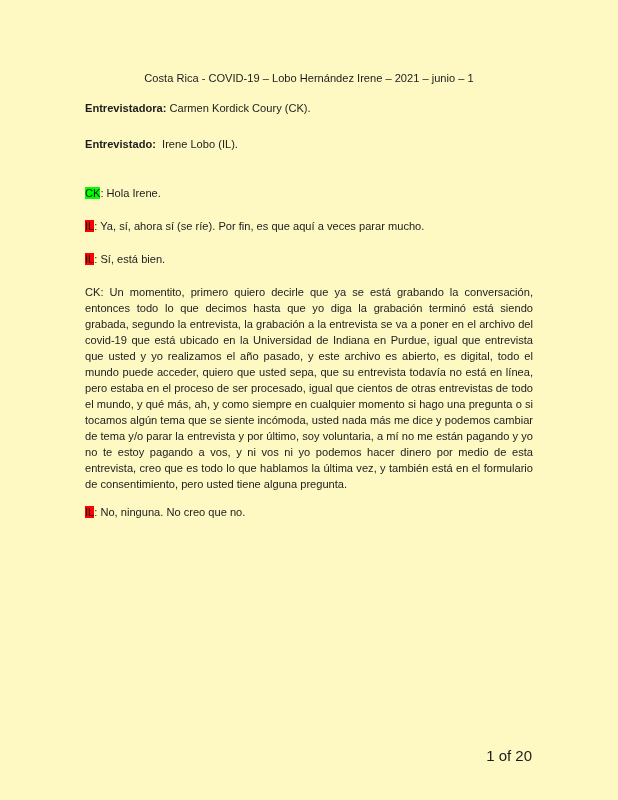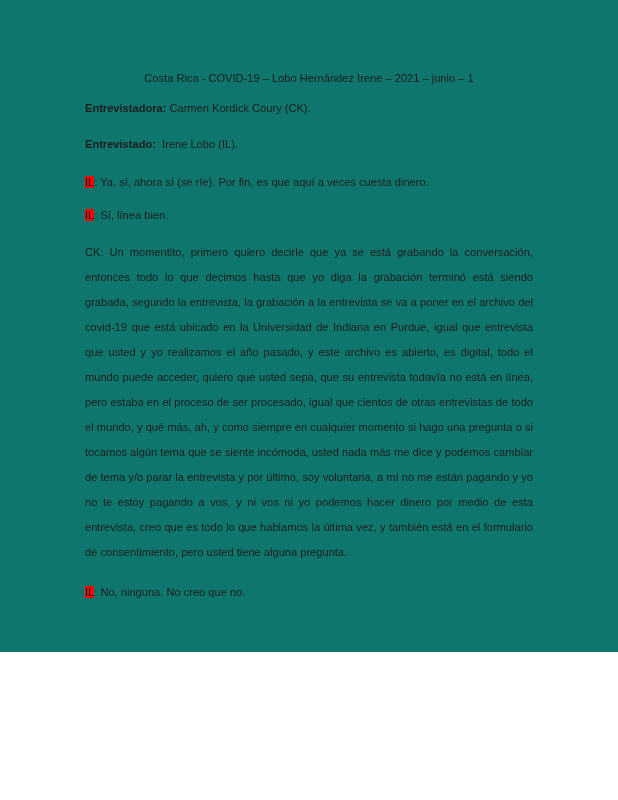--- a/index.html
+++ b/index.html
@@ -3,49 +3,49 @@
 <meta charset="utf-8">
 <style>
   html, body {
     margin: 0;
     padding: 0;
     background: #ffffff;
   }
   .page {
     position: relative;
     width: 618px;
-    height: 652px;
-    background: #0f766e;
+    height: 800px;
+    background: #fef9c3;
     box-sizing: border-box;
     padding: 70px 85px 16px 85px;
     font-family: "Liberation Sans", sans-serif;
     font-size: 11.1px;
     color: #1c1c1c;
     overflow: hidden;
   }
   p { margin: 0; line-height: 17px; }
   .title {
     text-align: center;
     margin-bottom: 13px;
   }
   .meta { margin-bottom: 19px; }
   .meta .lbl { font-weight: bold; }
-  .meta-last { margin-bottom: 21px; }
+  .meta-last { margin-bottom: 32px; }
   .pre { white-space: pre-wrap; }
   .line {
     margin-bottom: 16px;
     text-align: justify;
   }
   .hl {
     color: #111111;
   }
   .mono {
-    line-height: 25px;
+    line-height: 16px;
     text-align: justify;
-    margin-bottom: 19px;
+    margin-bottom: 12px;
   }
   .closing { margin-bottom: 17px; }
   .footer {
     position: absolute;
     top: 749px;
     right: 86px;
     font-size: 15px;
     line-height: 14px;
     color: #1c1c1c;
   }
@@ -54,29 +54,30 @@
 <body>
 
 <div class="page">
 
   <p class="title">Costa Rica - COVID-19 – Lobo Hernández Irene – 2021 – junio – 1</p>
 
   <p class="meta"><span class="lbl">Entrevistadora:</span><span class="pre"> Carmen Kordick Coury (CK).</span></p>
 
   <p class="meta meta-last"><span class="lbl">Entrevistado:</span><span class="pre">  Irene Lobo (IL).</span></p>
 
+  <p class="line"><span class="hl" style="background-color: rgb(0, 255, 0);">CK</span><span class="pre">: Hola Irene.</span></p>
 
 
 
-  <p class="line"><span class="hl" style="background-color: rgb(255, 0, 0);">IL</span><span class="pre">: Ya, sí, ahora sí (se ríe). Por fin, es que aquí a veces cuesta dinero.</span></p>
+  <p class="line"><span class="hl" style="background-color: rgb(255, 0, 0);">IL</span><span class="pre">: Ya, sí, ahora sí (se ríe). Por fin, es que aquí a veces parar mucho.</span></p>
 
 
 
 
-  <p class="line"><span class="hl" style="background-color: rgb(255, 0, 0);">IL</span><span class="pre">: Sí, línea bien.</span></p>
+  <p class="line"><span class="hl" style="background-color: rgb(255, 0, 0);">IL</span><span class="pre">: Sí, está bien.</span></p>
 
   <p class="mono">CK: Un momentito, primero quiero decirle que ya se está grabando la conversación, entonces todo lo que decimos hasta que yo diga la grabación terminó está siendo grabada, segundo la entrevista, la grabación a la entrevista se va a poner en el archivo del covid-19 que está ubicado en la Universidad de Indiana en Purdue, igual que entrevista que usted y yo realizamos el año pasado, y este archivo es abierto, es digital, todo el mundo puede acceder, quiero que usted sepa, que su entrevista todavía no está en línea, pero estaba en el proceso de ser procesado, igual que cientos de otras entrevistas de todo el mundo, y qué más, ah, y como siempre en cualquier momento si hago una pregunta o si tocamos algún tema que se siente incómoda, usted nada más me dice y podemos cambiar de tema y/o parar la entrevista y por último, soy voluntaria, a mí no me están pagando y yo no te estoy pagando a vos, y ni vos ni yo podemos hacer dinero por medio de esta entrevista, creo que es todo lo que hablamos la última vez, y también está en el formulario de consentimiento, pero usted tiene alguna pregunta.</p>
 
   <p class="line closing"><span class="hl" style="background-color: rgb(255, 0, 0);">IL</span><span class="pre">: No, ninguna. No creo que no.</span></p>
 
   <div class="footer">1 of 20</div>
 
 </div>
 
 </body></html>

